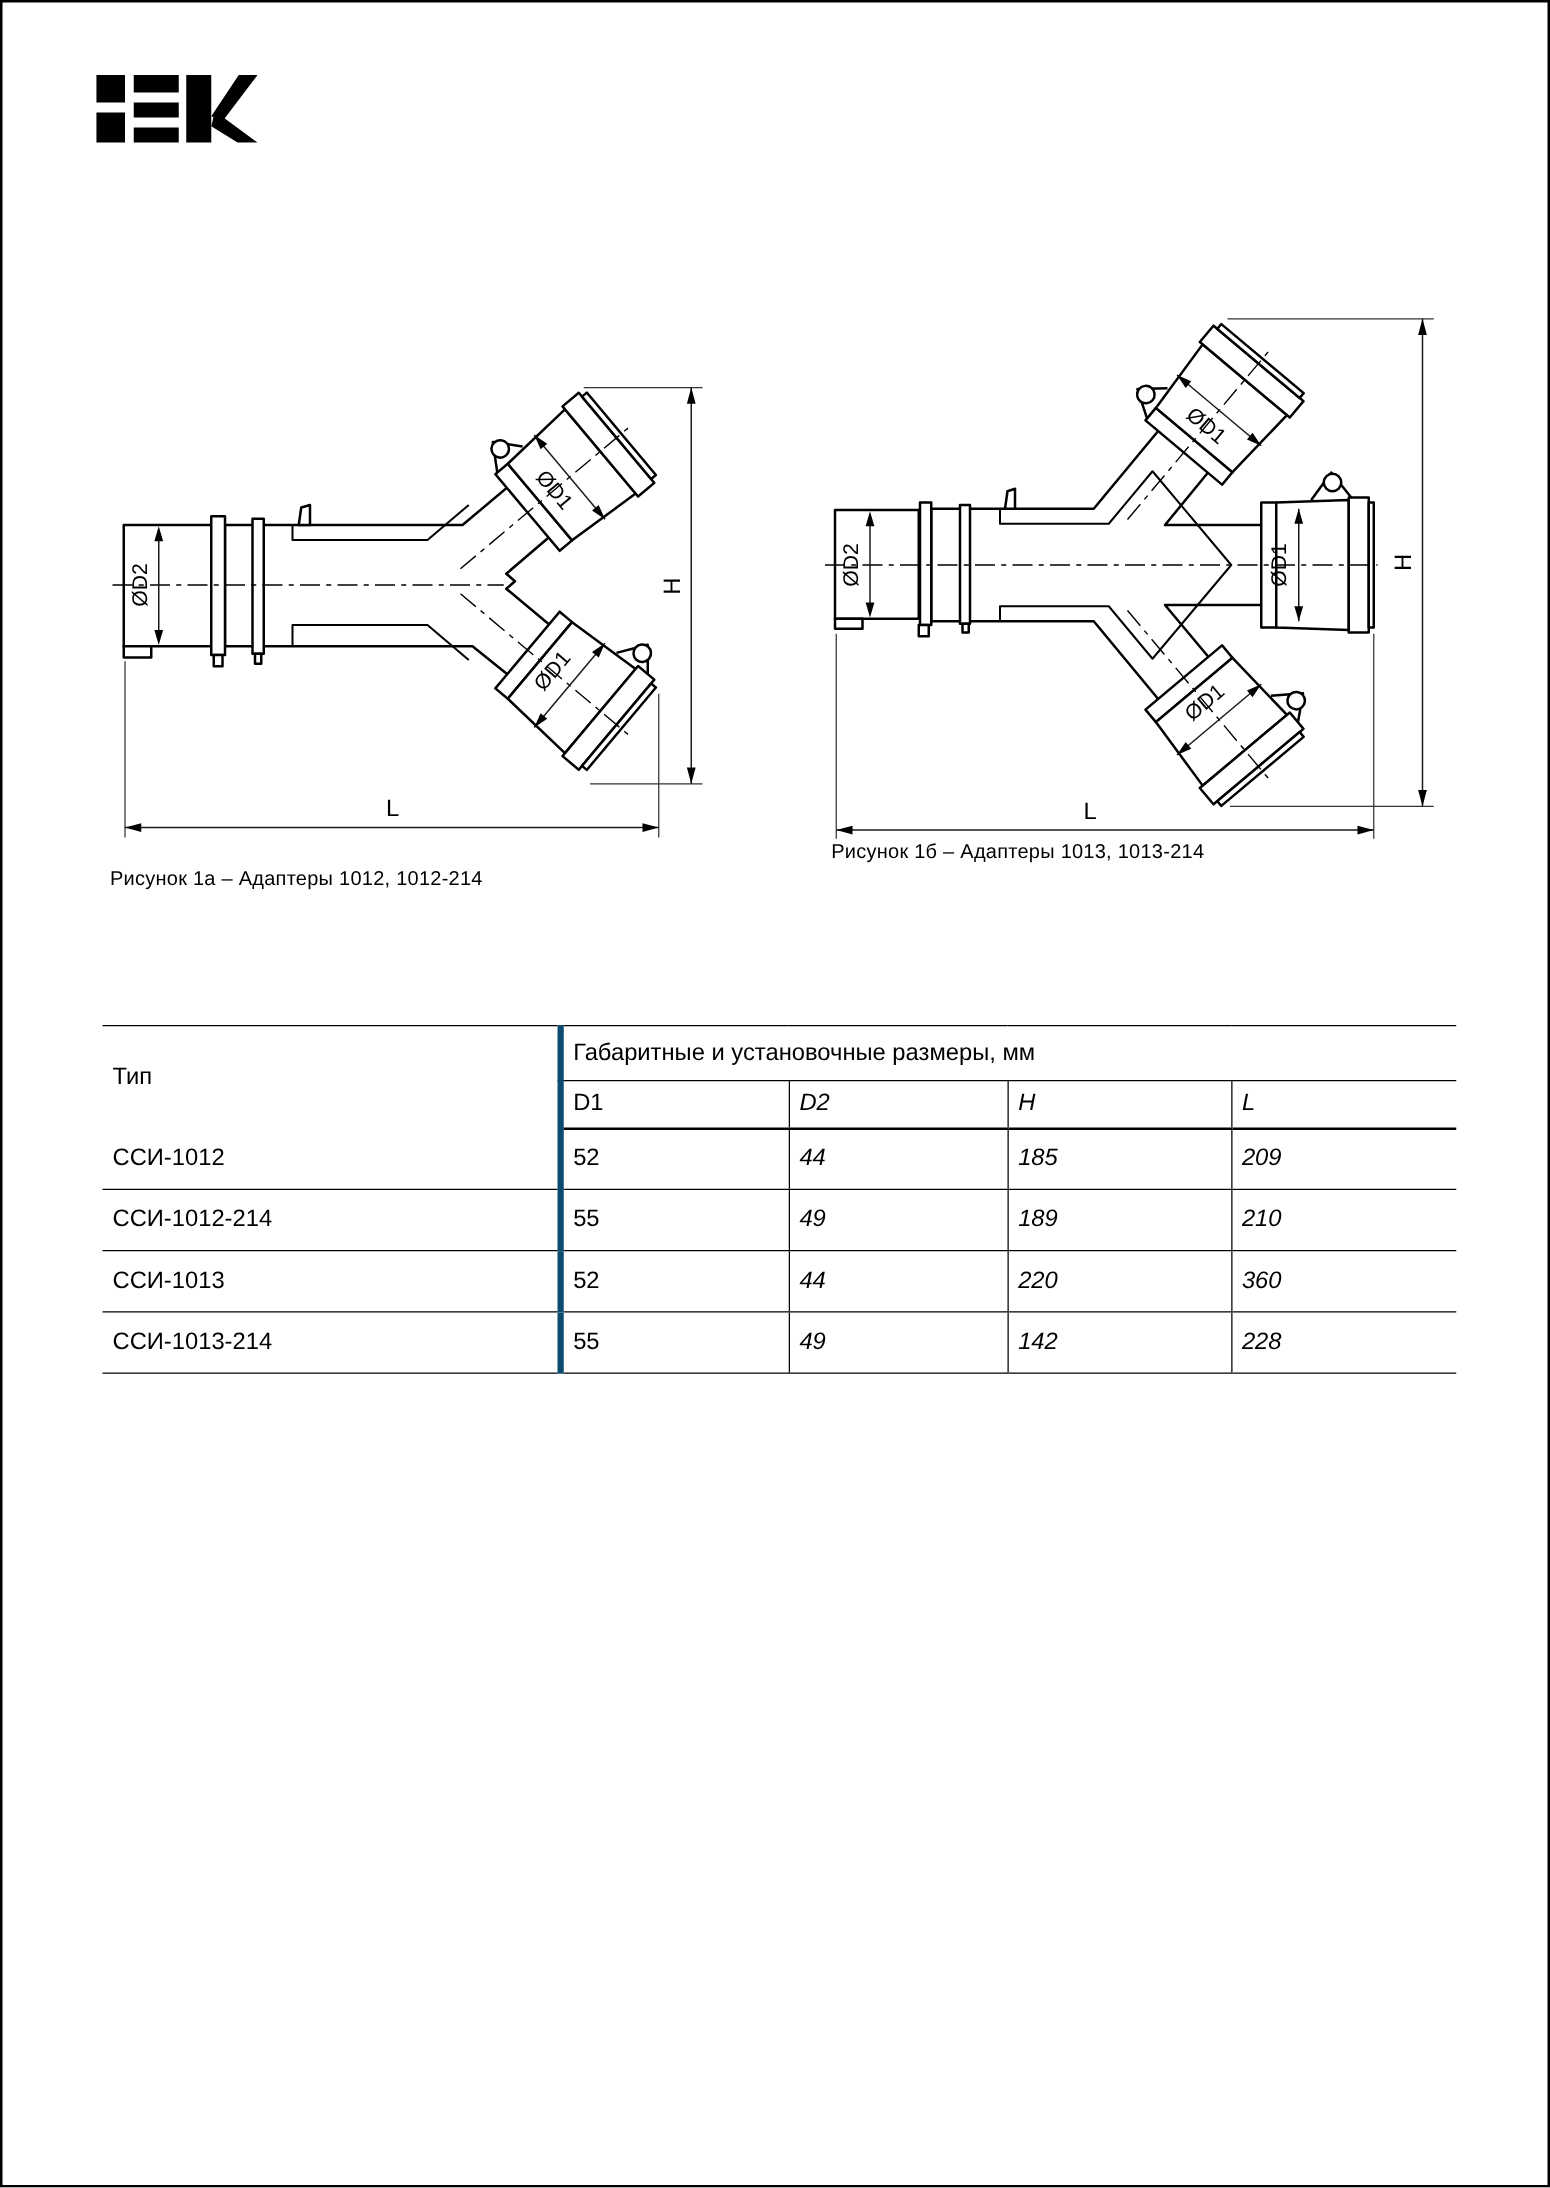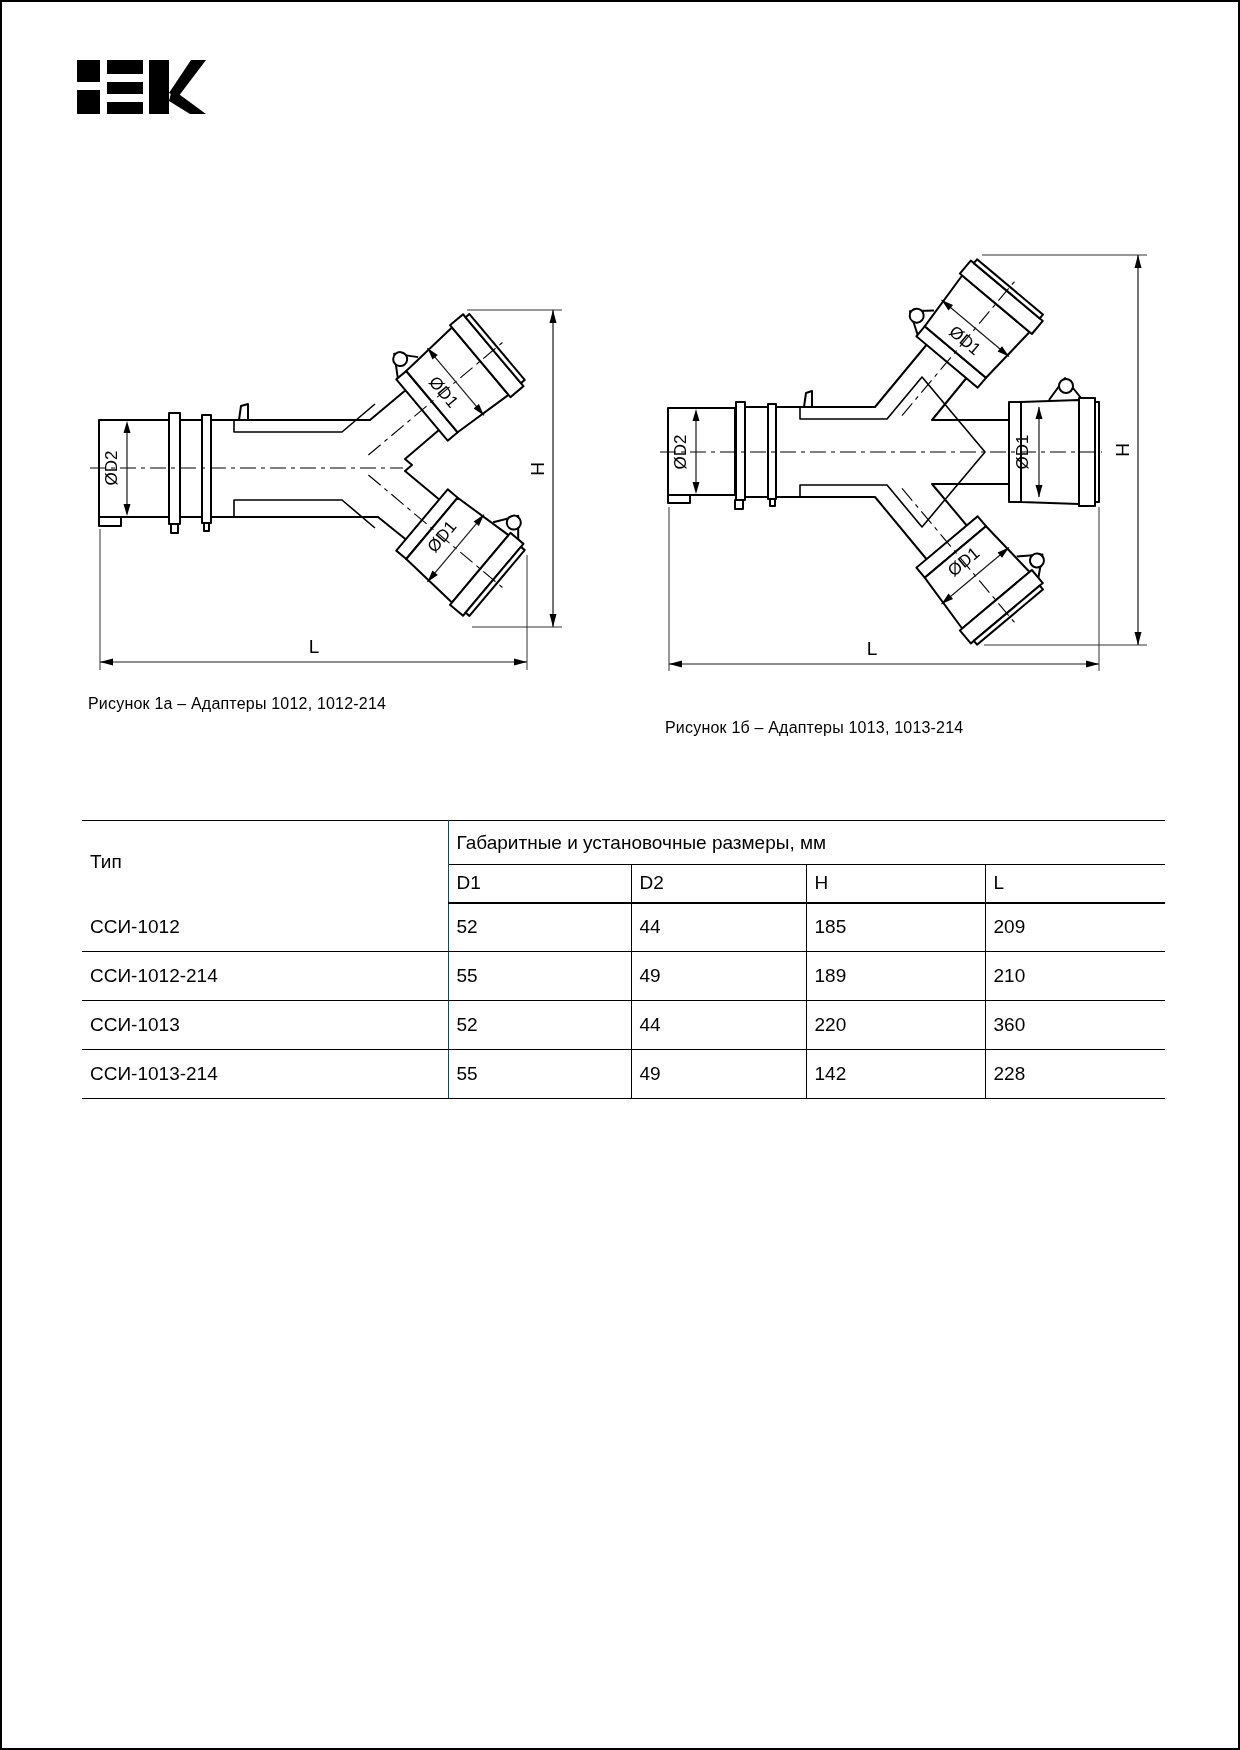--- a/index.html
+++ b/index.html
@@ -5,21 +5,21 @@
   html,body { margin:0; padding:0; background:#e8e8e8; }
   .page {
     position:relative; width:1236px; height:1746px; margin:0 auto;
     background:#ffffff; border:2px solid #000;
     font-family:"Liberation Sans", sans-serif; color:#000; overflow:hidden;
   }
   .logo { position:absolute; left:75px; top:57px; }
   .figure-svg { position:absolute; }
   .fig-caption { position:absolute; font-size:16px; letter-spacing:.2px; white-space:nowrap; }
   .cap-a { left:86px; top:693px; }
-  .cap-b { left:663px; top:717px; }
+  .cap-b { left:663px; top:671px; }
 
   
   .part { fill:#fff; stroke:#000; stroke-width:2; stroke-linejoin:round; }
   .thin { fill:none; stroke:#000; stroke-width:1.6; stroke-linejoin:round; }
   .cl   { fill:none; stroke:#000; stroke-width:1.1; stroke-dasharray:16 5 4 5; }
   .dim  { fill:none; stroke:#1a1a1a; stroke-width:1.2; }
   .ext  { fill:none; stroke:#333; stroke-width:1; }
   .ah   { fill:#000; stroke:none; }
   .lbl  { font-family:"Liberation Sans", sans-serif; font-size:17px; fill:#000; }
   .lbl-big { font-family:"Liberation Sans", sans-serif; font-size:19px; fill:#000; }
@@ -30,22 +30,22 @@
     border-collapse:collapse; table-layout:fixed;
   }
   table.dims th, table.dims td {
     font-size:19px; font-weight:normal; text-align:left;
     padding:0 0 0 8px; vertical-align:middle; white-space:nowrap;
   }
   tr.hrow1 { height:44px; } tr.hrow2 { height:38px; } tr.drow { height:49px; }
   .bt { border-top:1px solid #000; }
   .bb1 { border-bottom:1px solid #000;margin-top:24px; }
   .bb2 { border-bottom:2px solid #000; }
-  .br1 { border-right:1px solid #0c4a6e; }
-  .bl1 { border-left:1px solid #000; }
+  .br1 { border-right:5px solid #0c4a6e; }
+  .bl1 { border-left:1px solid #000;font-style:italic; }
 </style>
 </head>
 <body>
 
 <div class="page">
 
   <svg class="logo" width="132" height="58" viewBox="0 0 132 58" aria-label="iEK">
     <g fill="#000">
       <rect x="0" y="1" width="23" height="22"></rect>
       <rect x="0" y="31" width="23" height="24"></rect>

